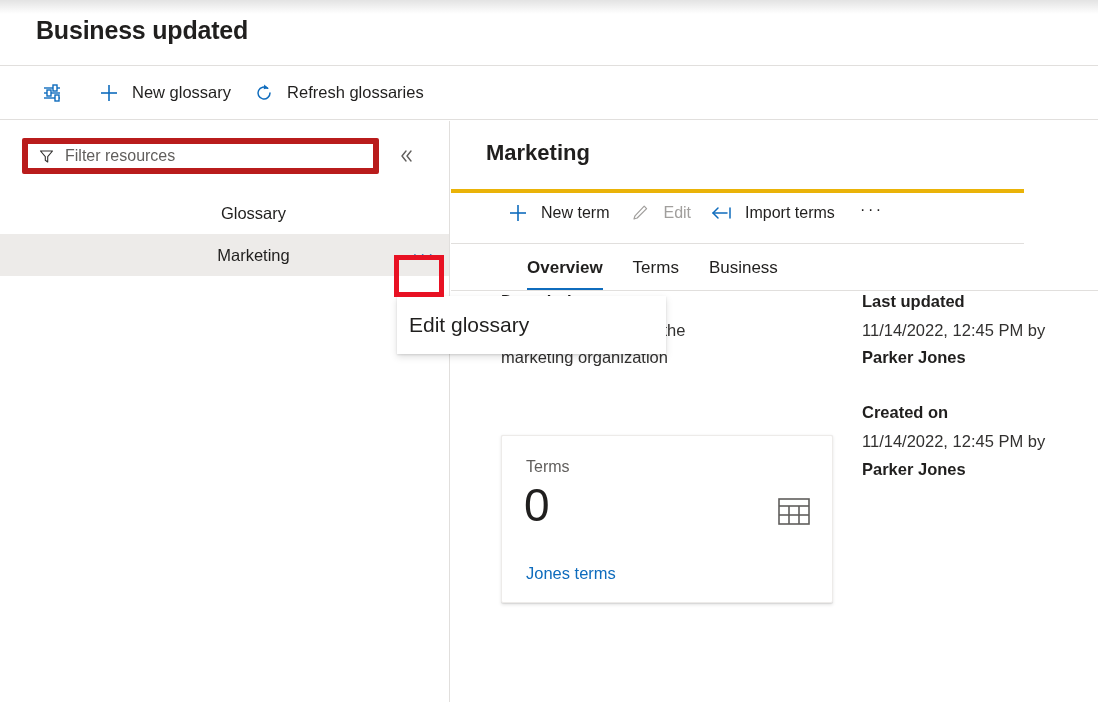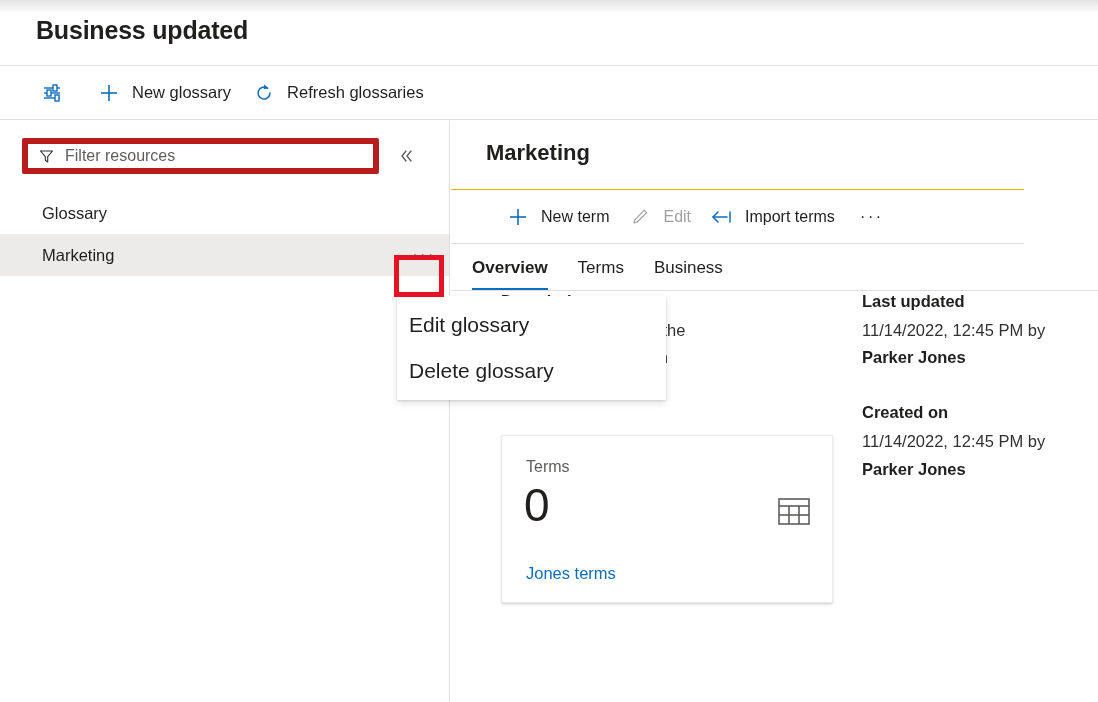--- a/index.html
+++ b/index.html
@@ -115,24 +115,25 @@
     justify-content: center;
     cursor: pointer;
   }
 
   .tree { position: absolute; left: 0; top: 71px; width: 449px; }
   .tree-item {
     position: relative;
     height: 42px;
     display: flex;
     align-items: center;
-    padding-left: 42px;
+    padding-left: 58px;
     font-size: 16.5px;
     color: #201f1e;
     cursor: pointer;
+    justify-content: center;
   }
   .tree-item.selected { background: #edebe9; }
   .tree-item .more-dots {
     position: absolute;
     right: 6px;
     top: 50%;
     transform: translateY(-50%);
     width: 38px; height: 30px;
     display: flex;
     align-items: center;
@@ -164,24 +165,23 @@
     position: absolute;
     left: 35px; top: 19px;
     font-size: 22px;
     font-weight: 600;
     color: #201f1e;
   }
   .detail-cmdbar {
     position: absolute;
     left: 0; top: 68px;
     width: 573px; height: 55px;
-    border-top: 1px solid #eab308;
+    border-top: 4px solid #eab308;
     border-bottom: 1px solid #e1dfdd;
     display: flex;
-    align-items: center;
     padding-left: 45px;
   }
   .detail-cmdbar .cmd-btn { font-size: 16px; padding: 0 9px; }
   .ellipsis-btn {
     display: flex; align-items: center; justify-content: center;
     width: 36px; height: 34px;
     margin-left: 10px;
     cursor: pointer;
     color: #201f1e;
     letter-spacing: 2.5px;
@@ -189,21 +189,21 @@
     line-height: 1;
   }
 
   
   .tabs {
     position: absolute;
     left: 0; top: 124px;
     width: 647px; height: 46px;
     display: flex;
     align-items: center;
-    padding-left: 21px;
+    padding-left: 76px;
     border-bottom: 1px solid #e1dfdd;
   }
   .tab {
     position: relative;
     height: 45px;
     display: flex;
     align-items: center;
     margin-right: 30px;
     font-size: 17px;
     color: #201f1e;
@@ -472,20 +472,17 @@
         </svg>
       </div>
     </div>
 
   </div>
 
   <div class="context-menu">
     <div class="menu-item">
       <span>Edit glossary</span>
     </div>
-    <div class="menu-item">
-      <span>Delete glossary</span>
-    </div>
   </div>
 
   <div class="red-highlight"></div>
 
 </div>
 
 </body></html>

